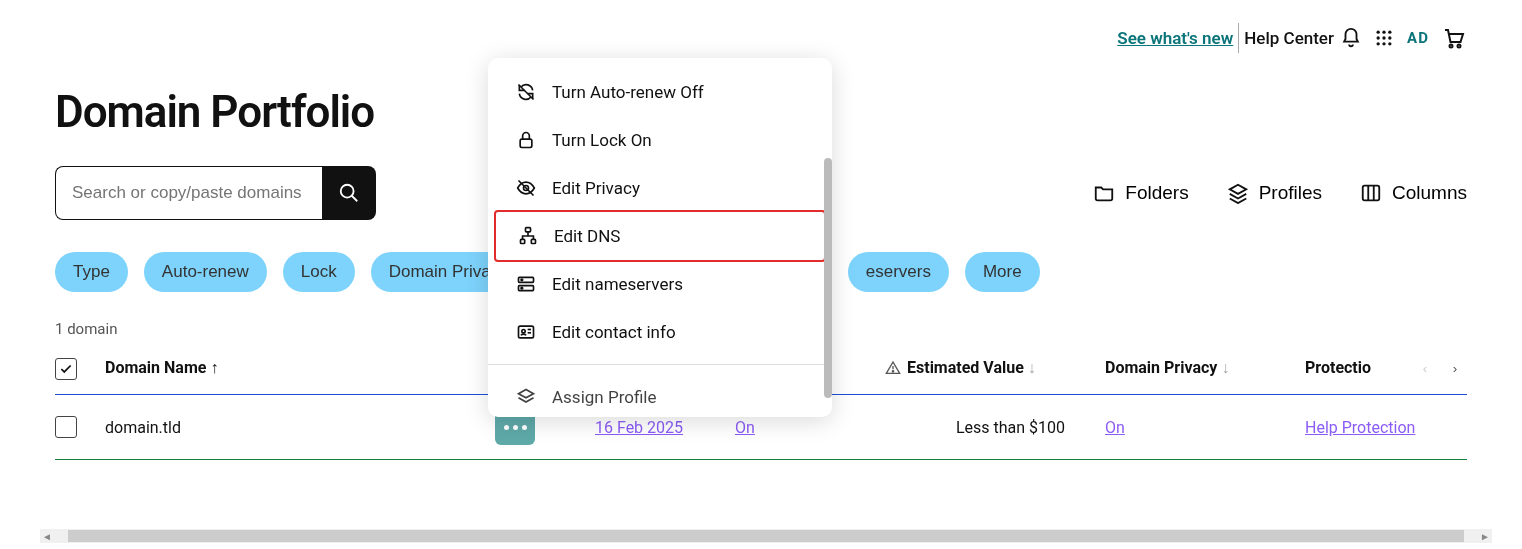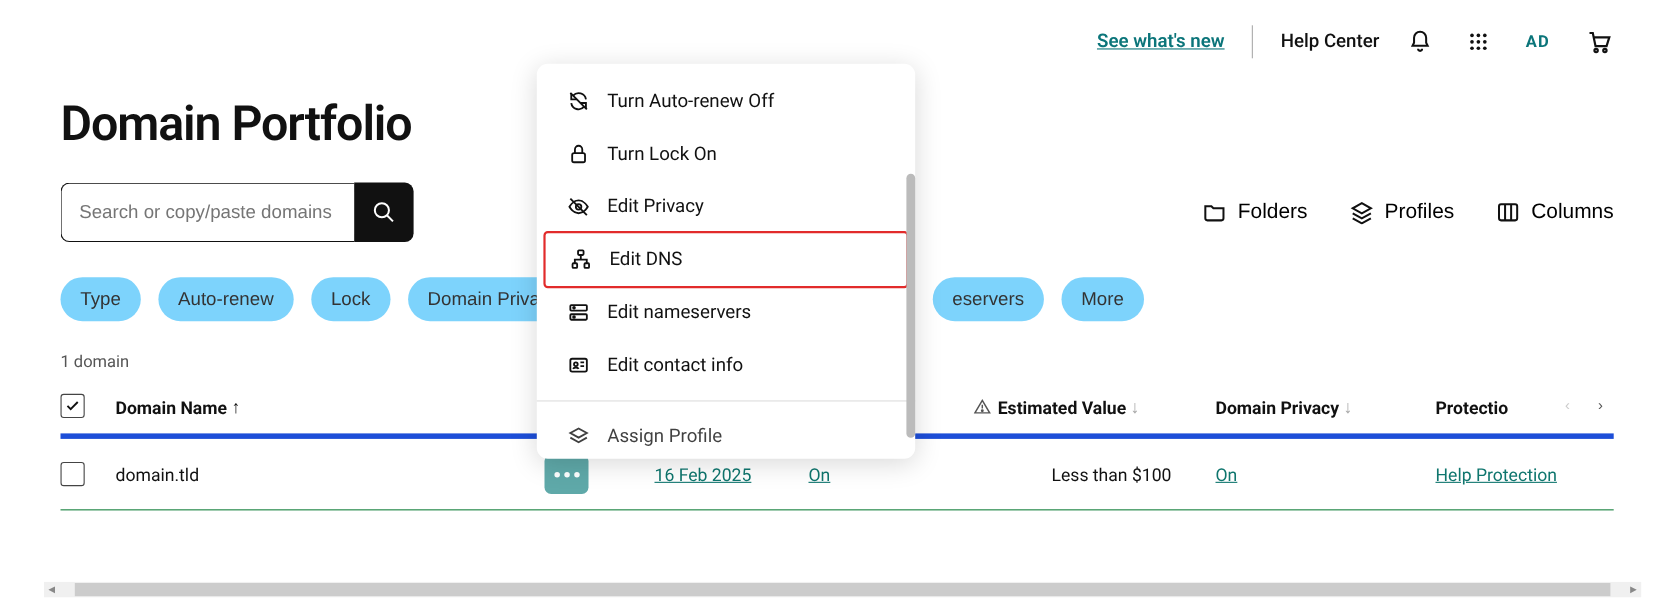--- a/index.html
+++ b/index.html
@@ -10,21 +10,20 @@
       width: 1522px;
       height: 549px;
       overflow: hidden;
       position: relative;
     }
     .header {
       display: flex;
       justify-content: flex-end;
       align-items: center;
       padding: 20px 50px 0 0;
-      gap: 20px;
     }
     .header-link {
       color: #0b757a;
       text-decoration: underline;
       font-size: 17px;
       font-weight: 600;
       cursor: pointer;
     }
     .vdiv {
       width: 1px;
@@ -128,23 +127,23 @@
     .count-label {
       font-size: 15px;
       color: #555;
       margin-bottom: 14px;
     }
     .table {
       width: 100%;
     }
     .table-header-row {
       display: flex;
-      align-items: flex-end;
+      align-items: flex-start;
       padding: 6px 0 14px 0;
-      border-bottom: 5px solid #1d4ed8;
+      border-bottom: 1px solid #1d4ed8;
       font-size: 16px;
       font-weight: 700;
       position: relative;
     }
     .table-row {
       display: flex;
       align-items: center;
       padding: 14px 0;
       border-bottom: 1px solid #15803d;
       font-size: 16px;
@@ -163,21 +162,21 @@
       border: 1.5px solid #444;
       border-radius: 3px;
       display: inline-flex;
       align-items: center;
       justify-content: center;
       cursor: pointer;
       background:#fff;
     }
     .sort-arrow { margin-left:4px; color:#111; }
     .sort-arrow-light { margin-left:4px; color:#aaa; }
-    .underlined { text-decoration: underline; cursor:pointer; color:#0f766e; }
+    .underlined { text-decoration: underline; cursor:pointer; color:#8b5cf6; }
     .dots-btn {
       width: 40px;
       height: 36px;
       background: #5fa9a9;
       border: none;
       border-radius: 6px;
       color: #fff;
       cursor: pointer;
       display:flex;
       align-items:center;

